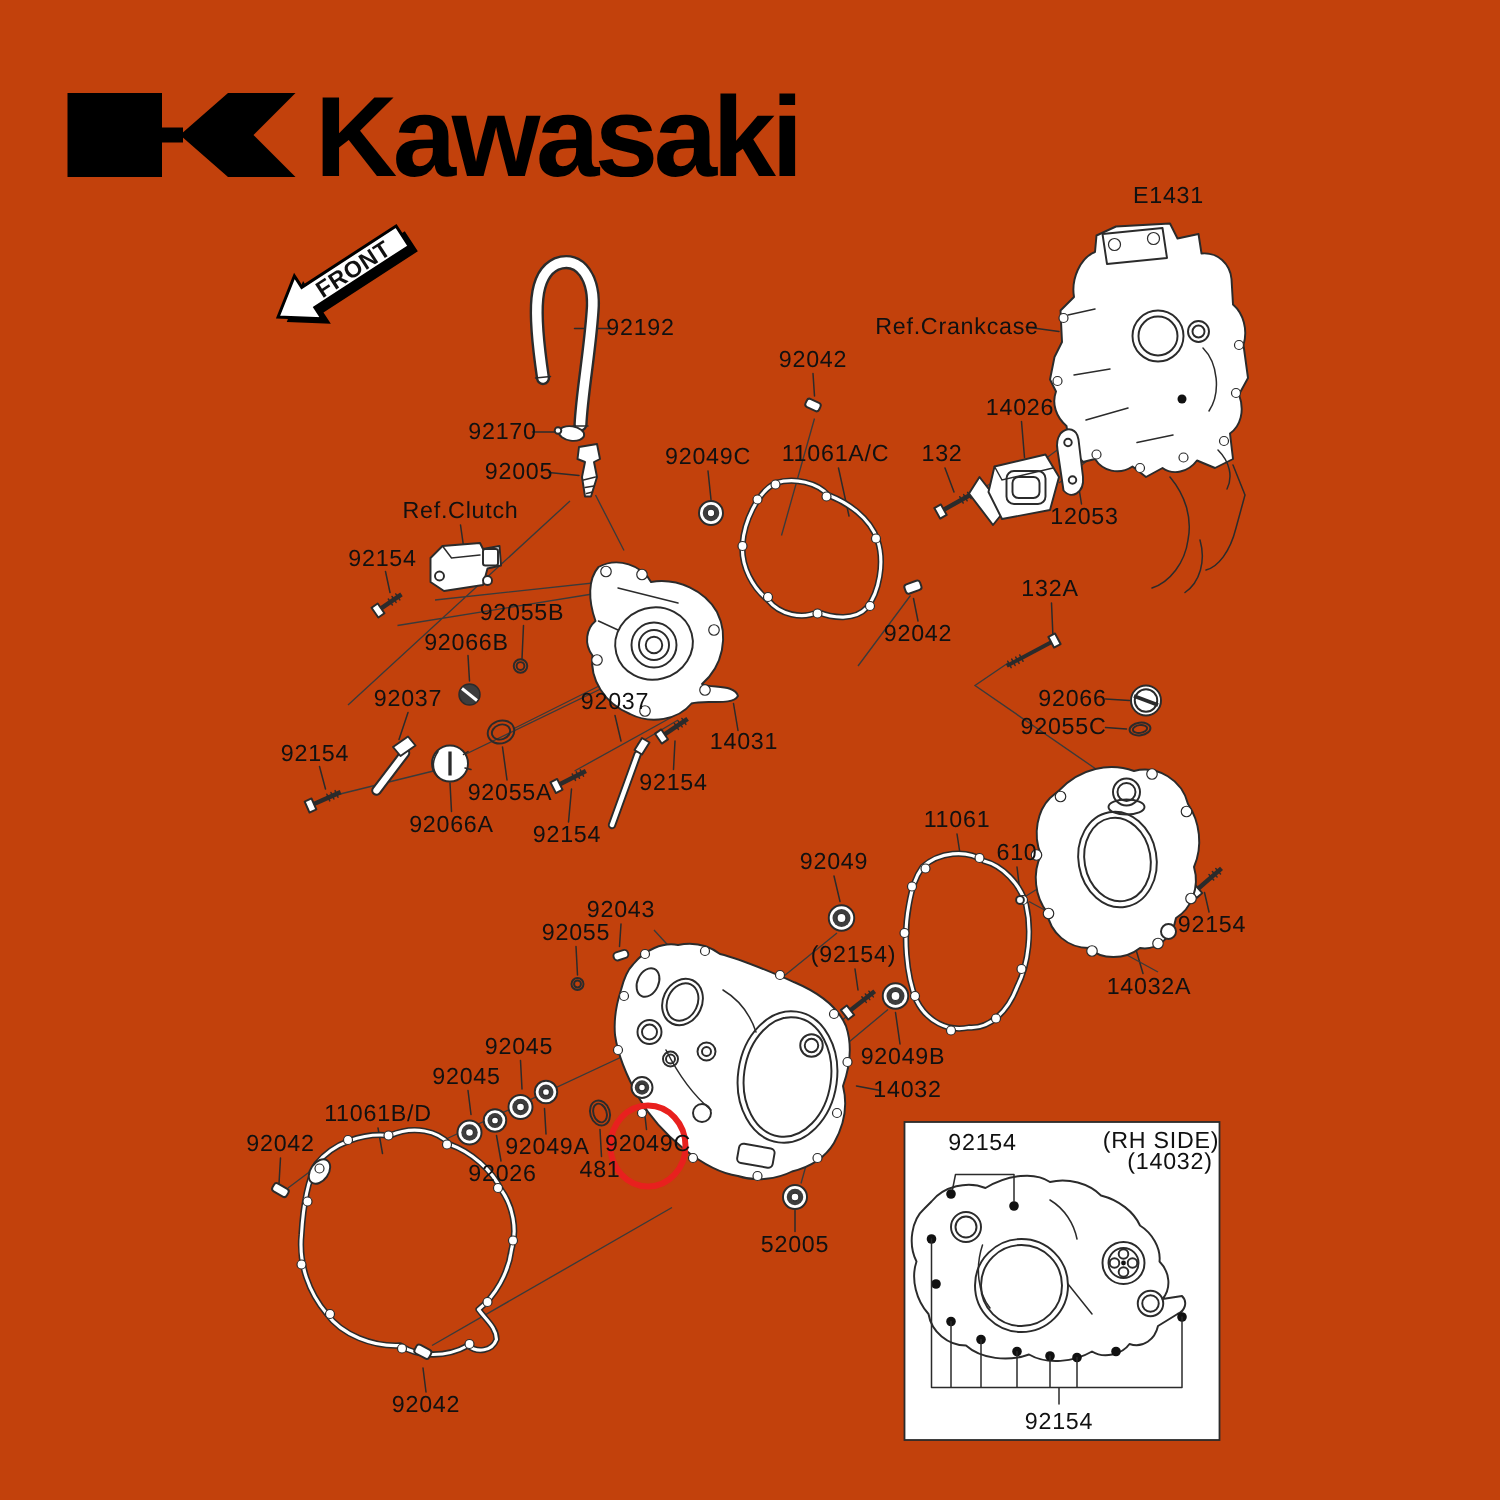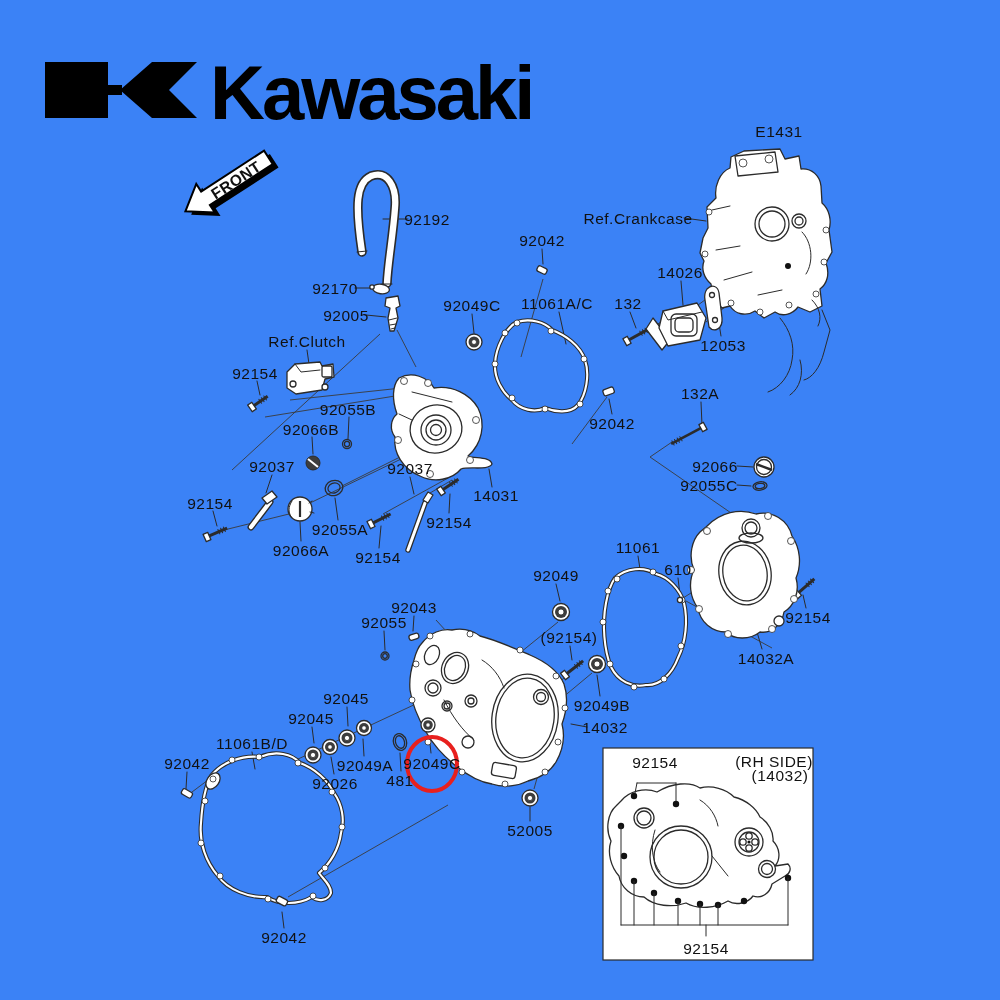--- a/index.html
+++ b/index.html
@@ -1,16 +1,16 @@
 <!DOCTYPE html>
 <html><head>
 <meta charset="utf-8">
 <style>
   html,body{margin:0;padding:0;background:#fff;}
-  .canvas{position:relative;width:1000px;height:1000px;background:#3b82f6;overflow:hidden;
+  .canvas{position:relative;width:1000px;height:1000px;background:#c2410c;overflow:hidden;
           font-family:"Liberation Sans",sans-serif;}
   svg text{font-family:"Liberation Sans","DejaVu Sans",sans-serif;font-size:15.5px;fill:#111;
            text-anchor:middle;dominant-baseline:central;letter-spacing:.5px;}
   text.brand{font-size:76px;font-weight:bold;letter-spacing:-3px;text-anchor:start;fill:#000;}
   .ln{stroke:#2b2b2b;fill:none;stroke-width:1.3;stroke-linejoin:round;stroke-linecap:round;}
   .lnw{fill:#fff;stroke:#2b2b2b;stroke-width:1.3;stroke-linejoin:round;}
   .thin{stroke:#2b2b2b;stroke-width:1;fill:none;stroke-linecap:round;}
   .axis{stroke:#3a3a3a;stroke-width:.9;fill:none;}
   .go{stroke:#2b2b2b;stroke-width:4.2;fill:none;stroke-linejoin:round;}
   .gi{stroke:#fff;stroke-width:2.1;fill:none;stroke-linejoin:round;}

